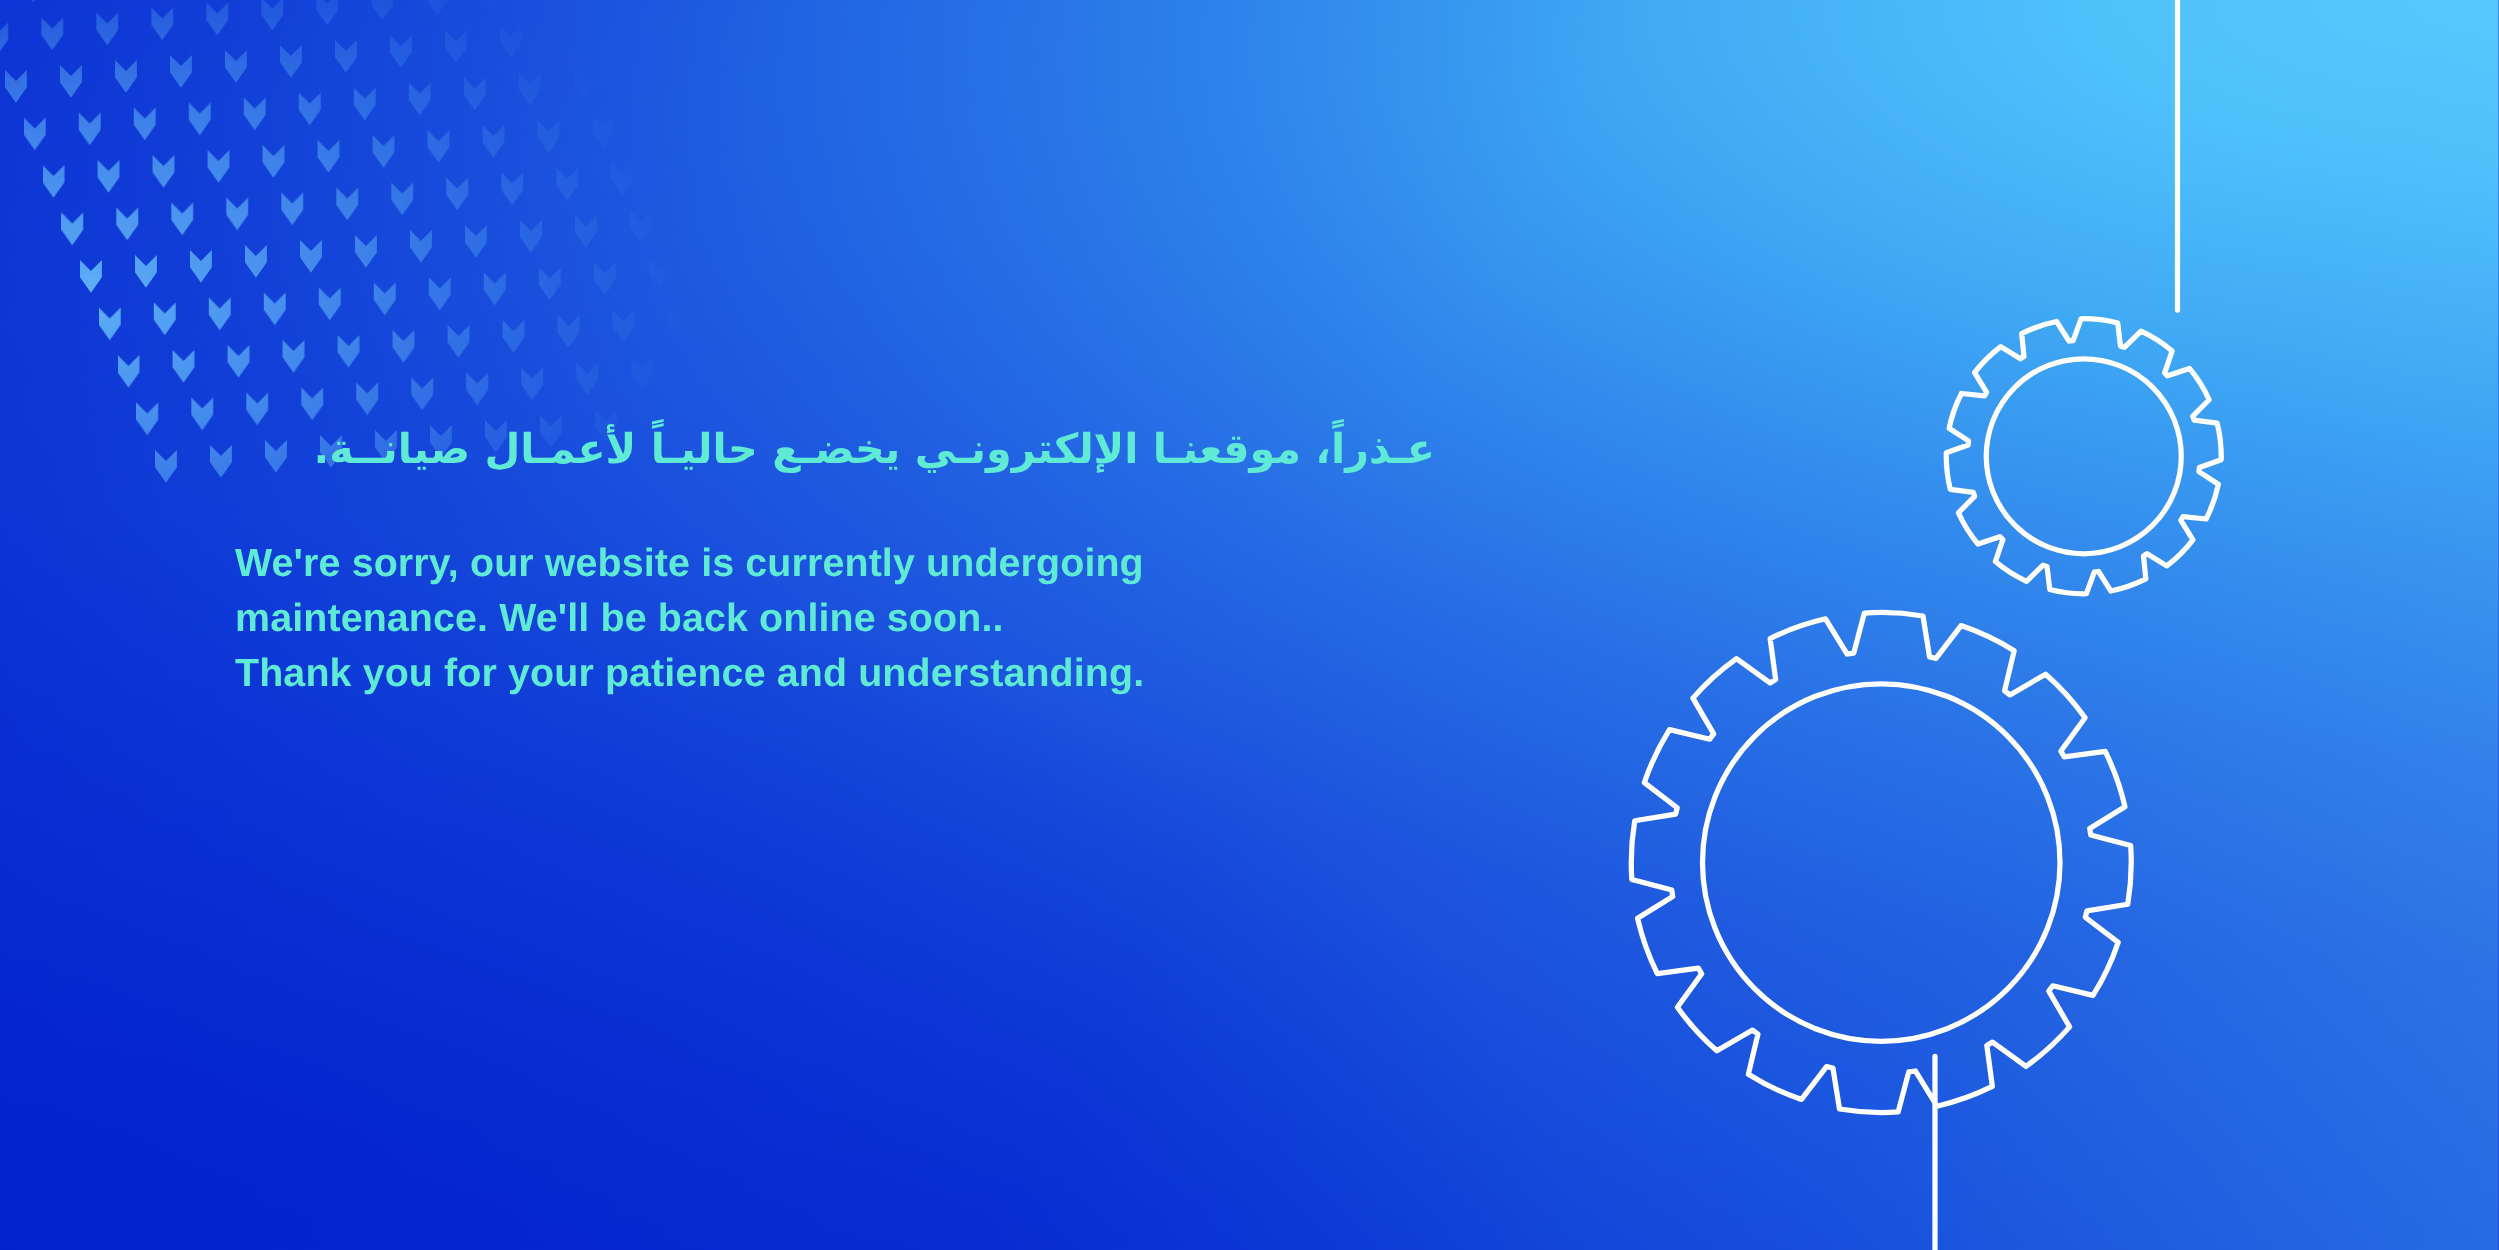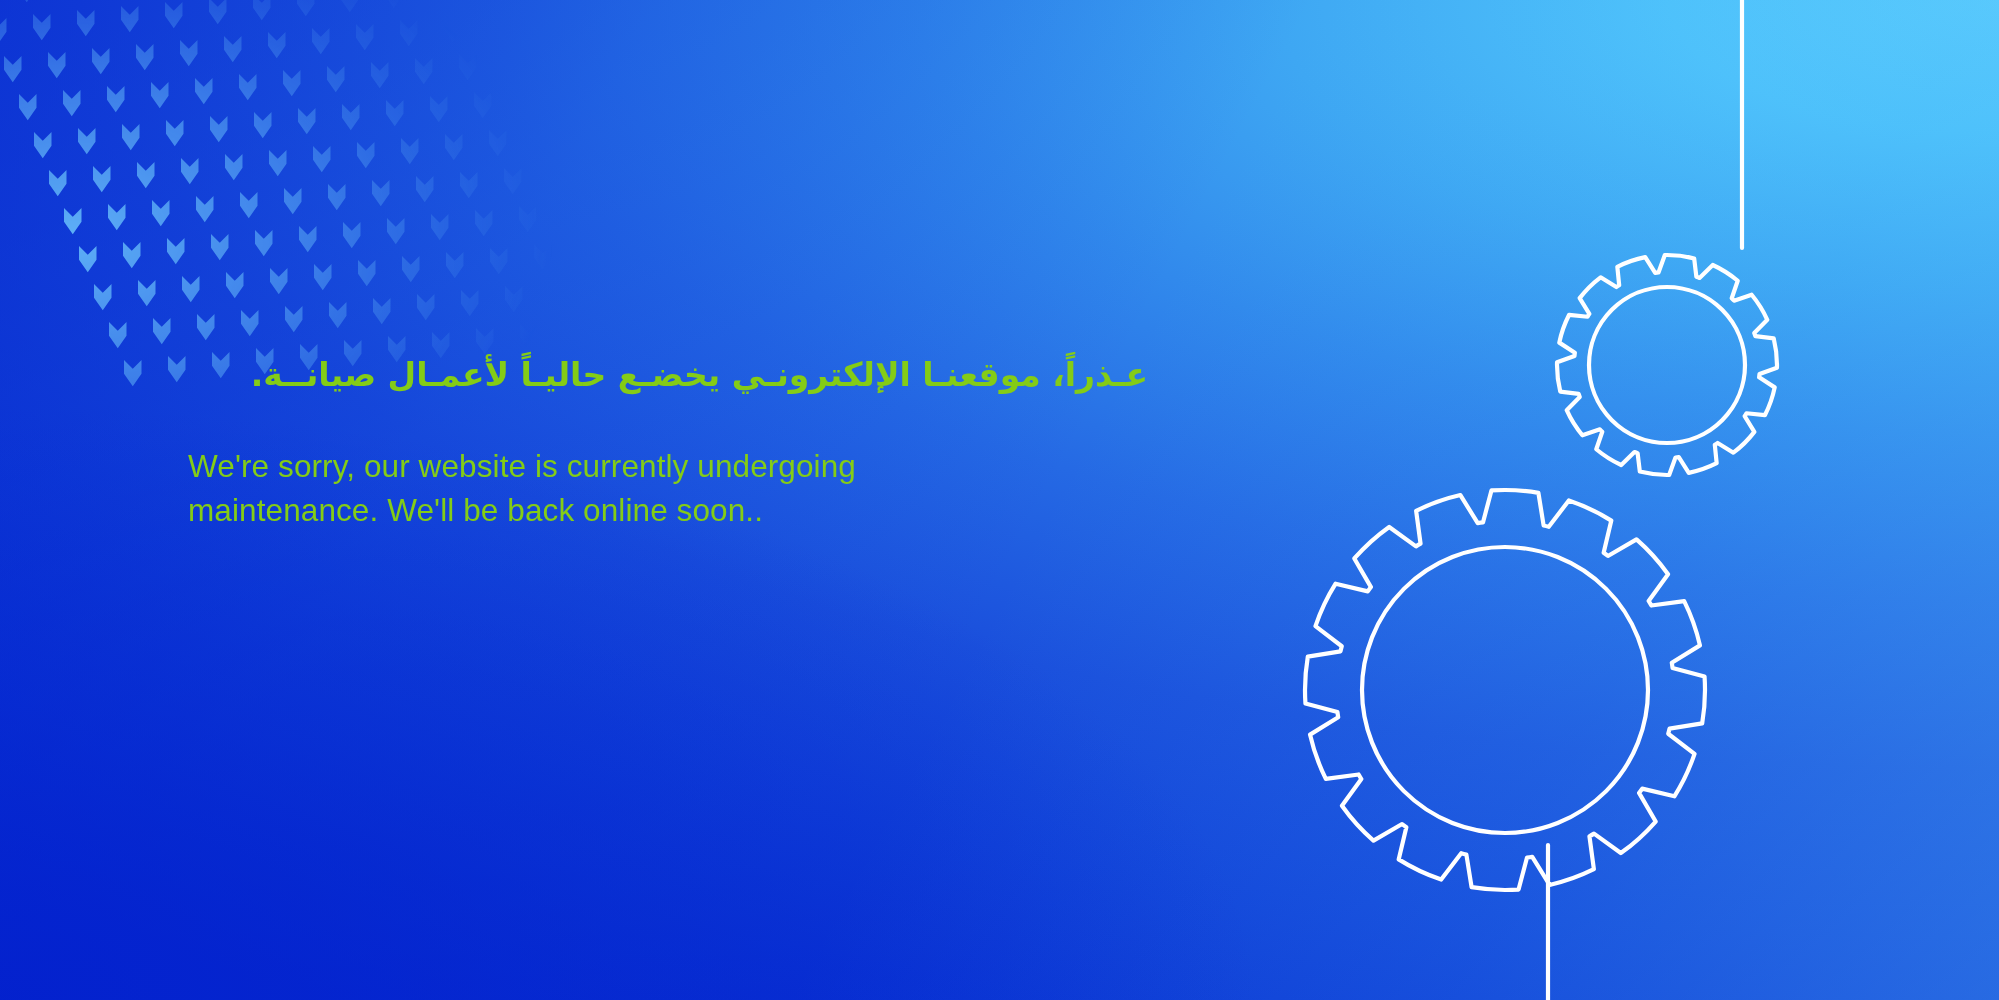--- a/index.html
+++ b/index.html
@@ -68,41 +68,41 @@
     left:0; top:0;
     width:1999px; height:1000px;
     pointer-events:none;
   }
   .gears svg { display:block; }
 
   
   .copy {
     position:absolute;
     left:188px;
-    top:350px;
+    top:334px;
     width:960px;
-    color:#84cc16;
+    color:#5eead4;
   }
   .arabic {
     direction:rtl;
     text-align:right;
     font-family:"DejaVu Sans", sans-serif;
     font-size:33px;
     font-weight:600;
     line-height:1.52;
     letter-spacing:0px;
     white-space:nowrap;
   }
   .arabic .ar-line { display:block; }
 
   .english {
     margin-top:44px;
     font-family:"Liberation Sans", sans-serif;
     font-size:31.5px;
-    font-weight:400;
+    font-weight:700;
     line-height:1.40;
     letter-spacing:0.1px;
   }
   .english .en-line { display:block; white-space:nowrap; }
 </style>
 </head>
 <body>
 
 <div id="stage">
 
@@ -293,17 +293,18 @@
 
   <div class="copy">
 
     <div class="arabic">
       <span class="ar-line">عـذراً، موقعنـا الإلكترونـي يخضـع حاليـاً لأعمـال صيانــة.</span>
     </div>
 
     <div class="english">
       <span class="en-line">We're sorry, our website is currently undergoing</span>
       <span class="en-line">maintenance. We'll be back online soon..</span>
+      <span class="en-line">Thank you for your patience and understanding.</span>
     </div>
 
   </div>
 
 </div>
 
 </body></html>

